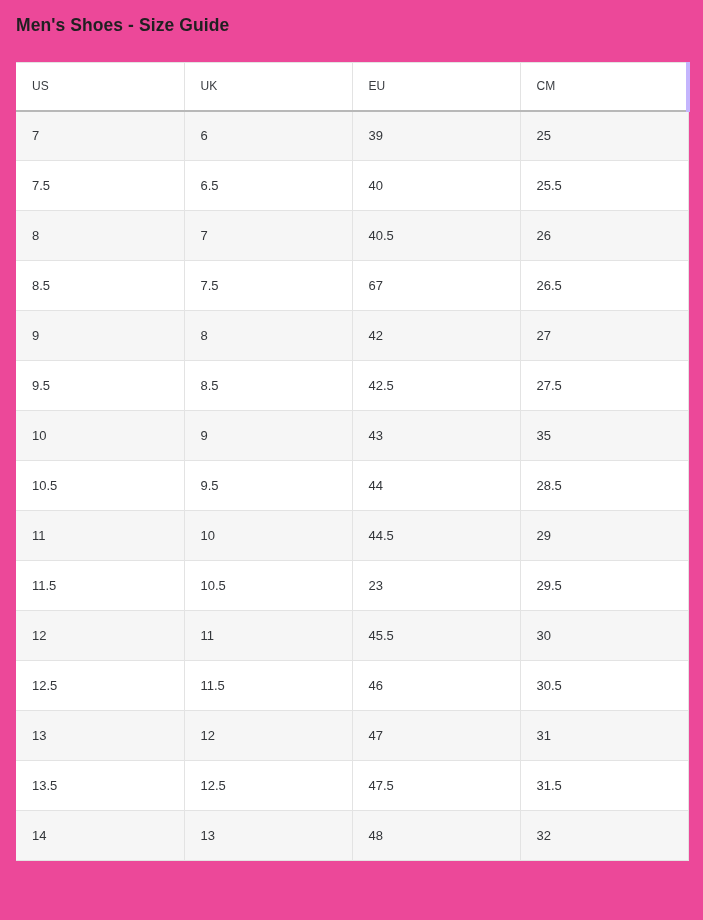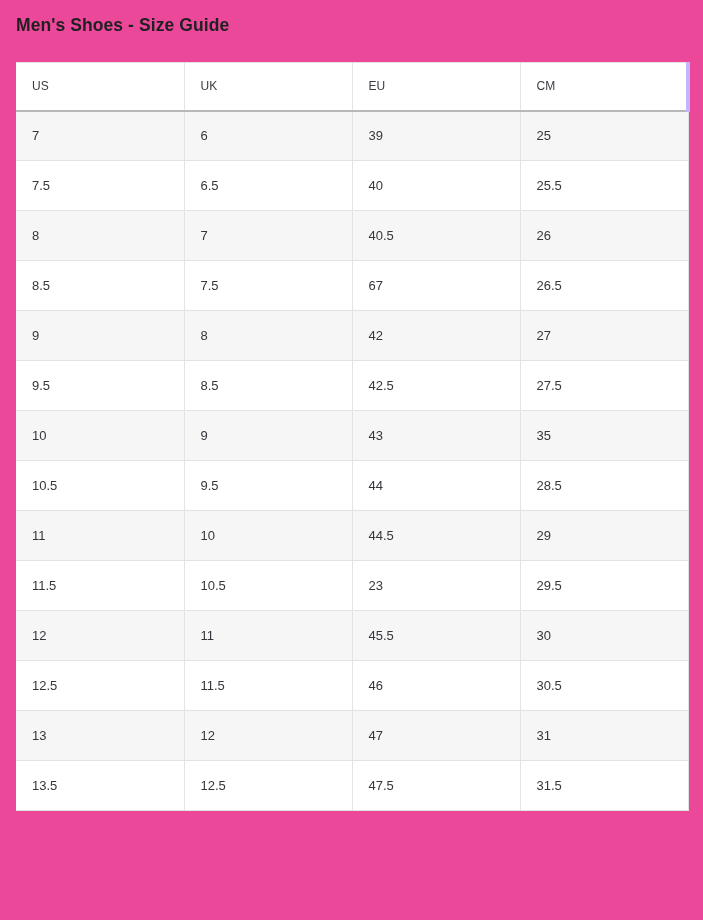--- a/index.html
+++ b/index.html
@@ -201,17 +201,23 @@
             <td>12</td>
             <td>47</td>
             <td>31</td>
           </tr>
           <tr class="even">
             <td>13.5</td>
             <td>12.5</td>
             <td>47.5</td>
             <td>31.5</td>
           </tr>
+          <tr class="odd">
+            <td>14</td>
+            <td>13</td>
+            <td>48</td>
+            <td>32</td>
+          </tr>
         </tbody>
     </table>
   </div>
 
 </div>
 
 </body></html>

